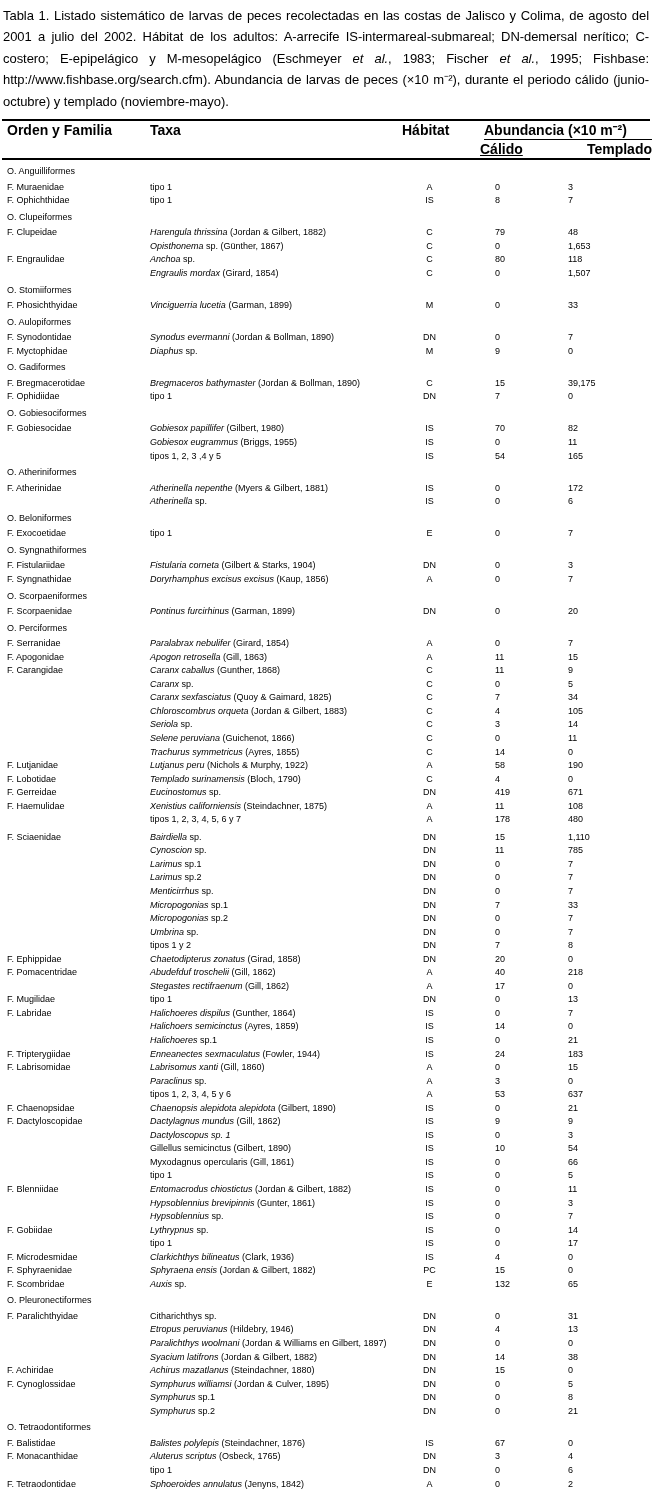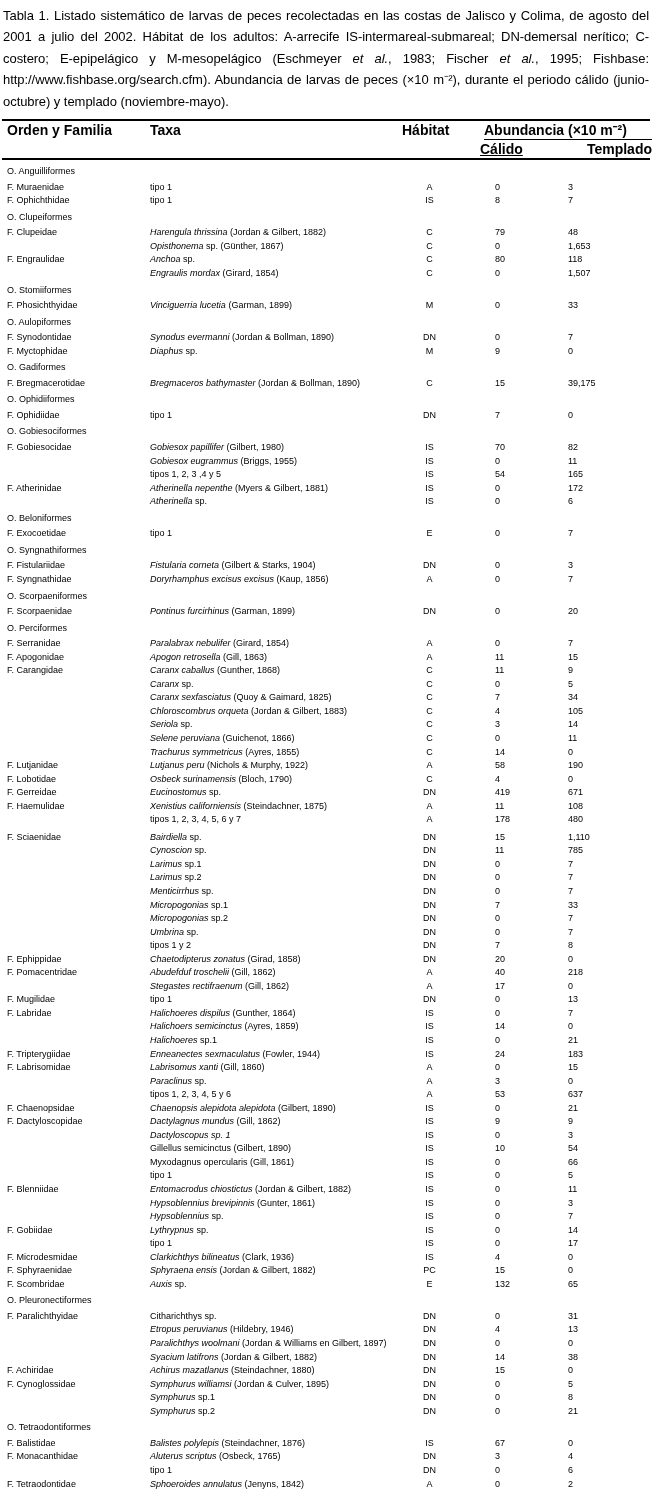--- a/index.html
+++ b/index.html
@@ -133,23 +133,20 @@
         <div class="row grid order">
           <div class="cell ord">O. Gadiformes</div>
         </div>
         <div class="row grid">
           <div class="cell fam">F. Bregmacerotidae</div>
           <div class="cell taxa"><span class="it">Bregmaceros bathymaster</span> (Jordan &amp; Bollman, 1890)</div>
           <div class="cell hab">C</div>
           <div class="cell cal">15</div>
           <div class="cell tem">39,175</div>
         </div>
-        <div class="row grid order">
-          <div class="cell ord">O. Ophidiiformes</div>
-        </div>
         <div class="row grid">
           <div class="cell fam">F. Ophidiidae</div>
           <div class="cell taxa">tipo 1</div>
           <div class="cell hab">DN</div>
           <div class="cell cal">7</div>
           <div class="cell tem">0</div>
         </div>
         <div class="row grid order">
           <div class="cell ord">O. Gobiesociformes</div>
         </div>
@@ -167,20 +164,23 @@
           <div class="cell cal">0</div>
           <div class="cell tem">11</div>
         </div>
         <div class="row grid">
           <div class="cell fam"></div>
           <div class="cell taxa">tipos 1, 2, 3 ,4 y 5</div>
           <div class="cell hab">IS</div>
           <div class="cell cal">54</div>
           <div class="cell tem">165</div>
         </div>
+        <div class="row grid order">
+          <div class="cell ord">O. Atheriniformes</div>
+        </div>
         <div class="row grid">
           <div class="cell fam">F. Atherinidae</div>
           <div class="cell taxa"><span class="it">Atherinella nepenthe</span> (Myers &amp; Gilbert, 1881)</div>
           <div class="cell hab">IS</div>
           <div class="cell cal">0</div>
           <div class="cell tem">172</div>
         </div>
         <div class="row grid">
           <div class="cell fam"></div>
           <div class="cell taxa"><span class="it">Atherinella</span> sp.</div>
@@ -293,21 +293,21 @@
         </div>
         <div class="row grid">
           <div class="cell fam">F. Lutjanidae</div>
           <div class="cell taxa"><span class="it">Lutjanus peru</span> (Nichols &amp; Murphy, 1922)</div>
           <div class="cell hab">A</div>
           <div class="cell cal">58</div>
           <div class="cell tem">190</div>
         </div>
         <div class="row grid">
           <div class="cell fam">F. Lobotidae</div>
-          <div class="cell taxa"><span class="it">Osbeck surinamensis</span> (Bloch, 1790)</div>
+          <div class="cell taxa"><span class="it">Templado surinamensis</span> (Bloch, 1790)</div>
           <div class="cell hab">C</div>
           <div class="cell cal">4</div>
           <div class="cell tem">0</div>
         </div>
         <div class="row grid">
           <div class="cell fam">F. Gerreidae</div>
           <div class="cell taxa"><span class="it">Eucinostomus</span> sp.</div>
           <div class="cell hab">DN</div>
           <div class="cell cal">419</div>
           <div class="cell tem">671</div>

